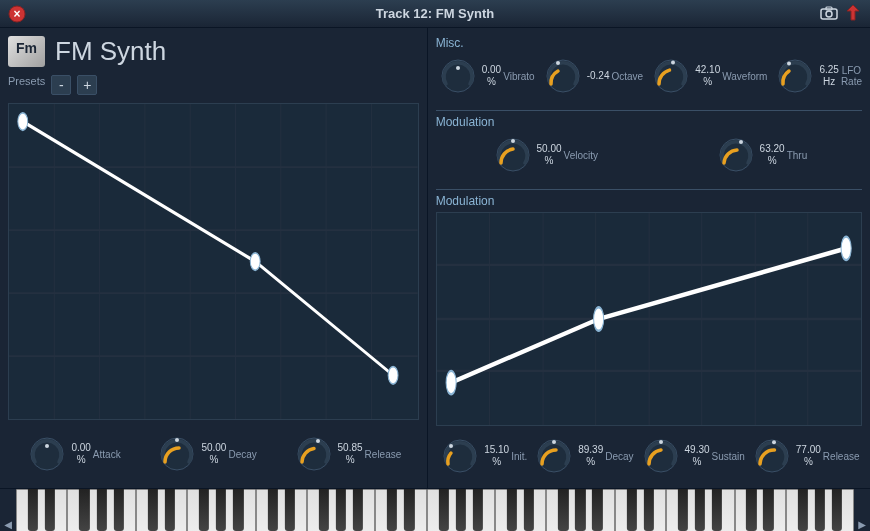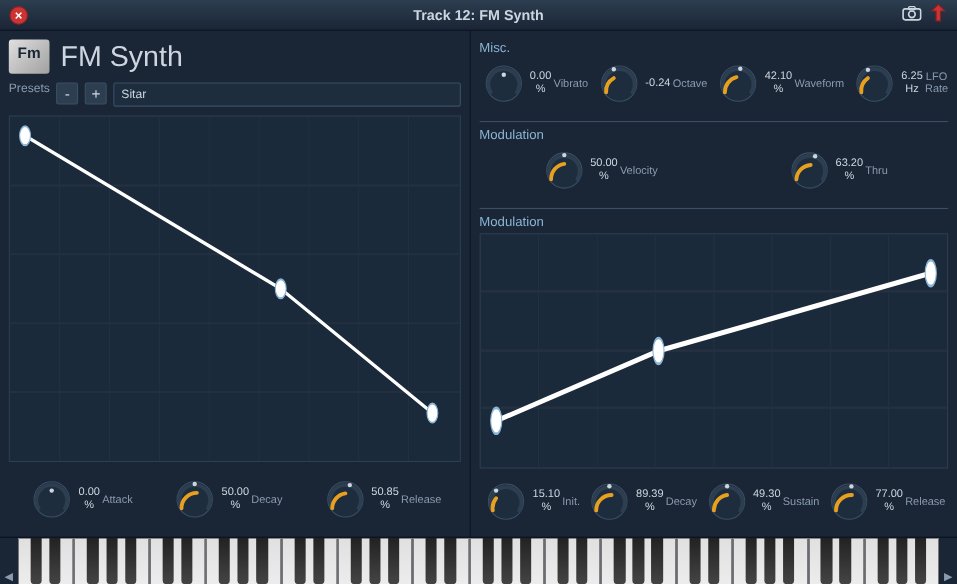--- a/index.html
+++ b/index.html
@@ -274,23 +274,20 @@
 
     <div class="plugin-header">
       <div class="plugin-logo">Fm</div>
       <div class="plugin-name">FM Synth</div>
     </div>
 
     <div class="presets-row">
       <span class="presets-label">Presets</span>
       <button class="preset-btn">-</button>
       <button class="preset-btn">+</button>
-      <select class="preset-select">
-        <option>Sitar</option>
-      </select>
     </div>
 
     <div class="envelope-area">
       <svg width="100%" height="100%" viewBox="0 0 415 180" preserveAspectRatio="none">
 
         <line x1="46" y1="0" x2="46" y2="180" stroke="#243040" stroke-width="1"></line>
         <line x1="92" y1="0" x2="92" y2="180" stroke="#243040" stroke-width="1"></line>
         <line x1="138" y1="0" x2="138" y2="180" stroke="#243040" stroke-width="1"></line>
         <line x1="184" y1="0" x2="184" y2="180" stroke="#243040" stroke-width="1"></line>
         <line x1="230" y1="0" x2="230" y2="180" stroke="#243040" stroke-width="1"></line>

